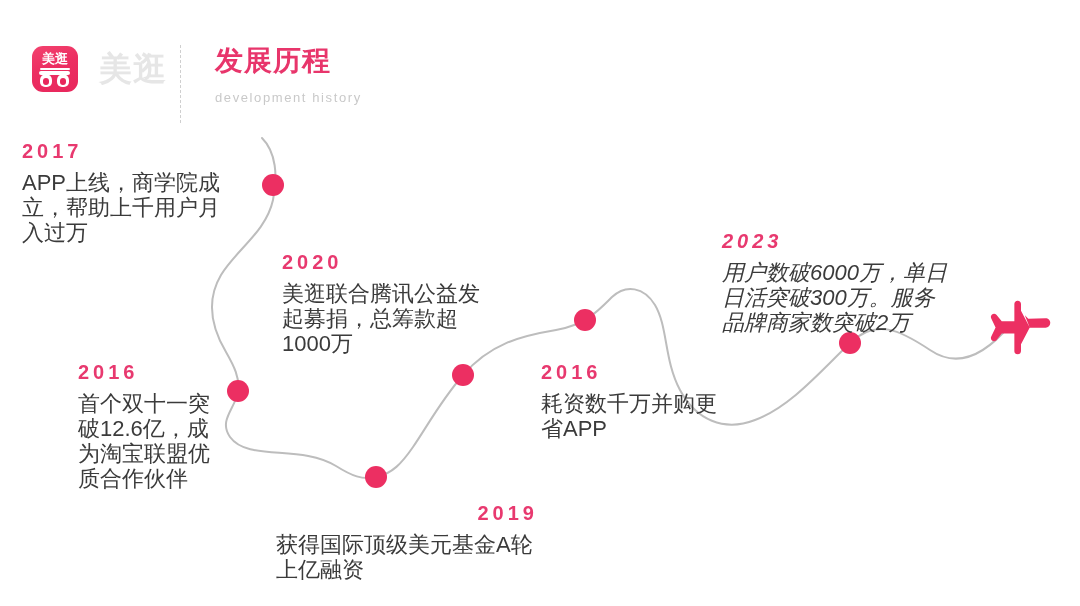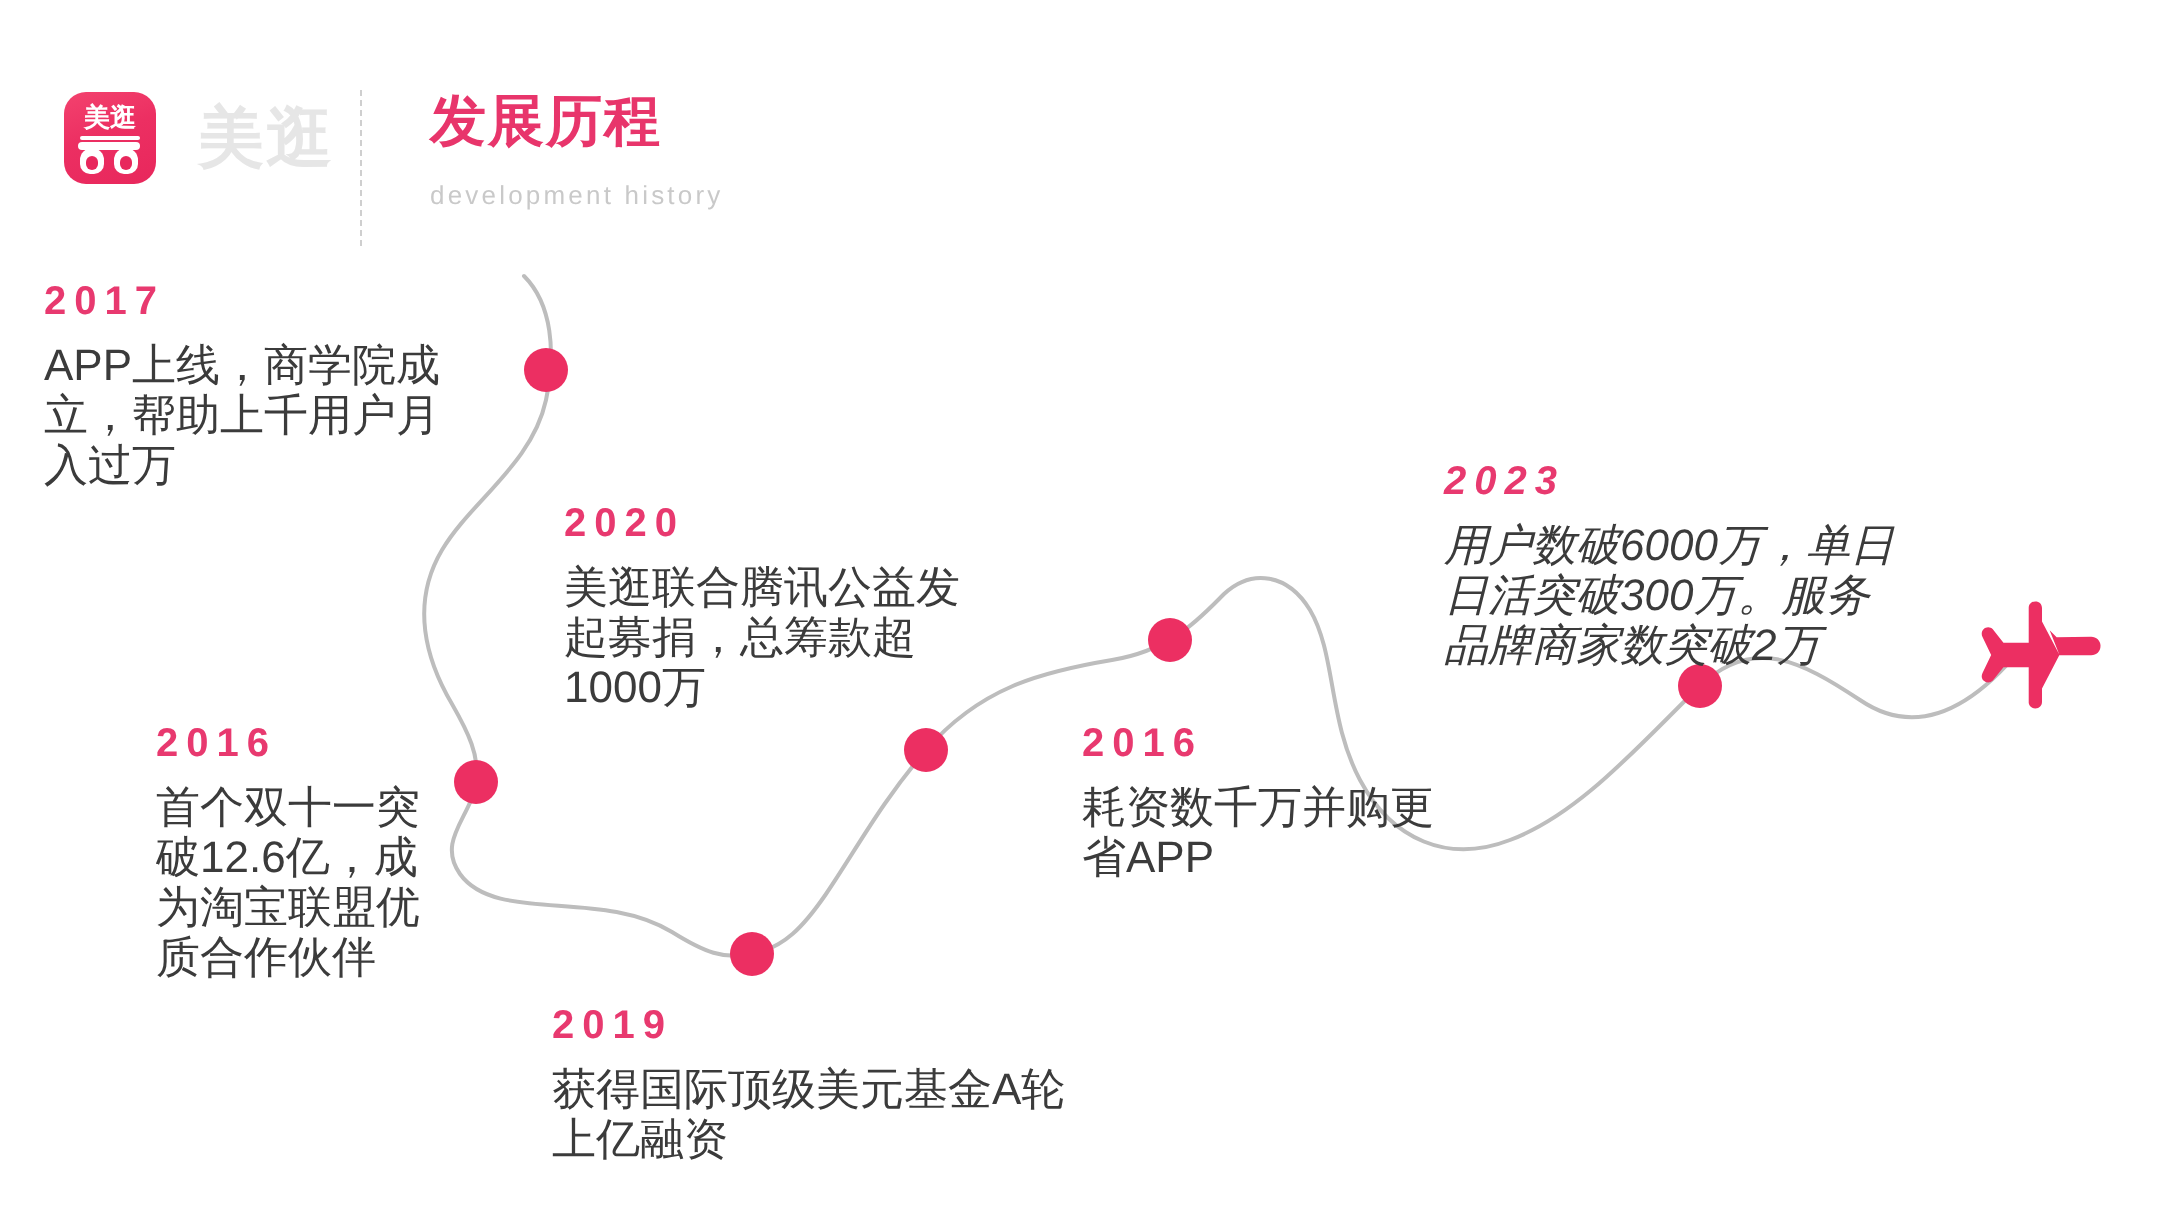--- a/index.html
+++ b/index.html
@@ -216,21 +216,21 @@
     <div class="milestone-year">2017</div>
     <div class="milestone-desc">APP上线，商学院成立，帮助上千用户月入过万</div>
   </div>
 
   <div class="milestone align-right" id="milestone-2018">
     <div class="milestone-year">2016</div>
     <div class="milestone-desc">首个双十一突破12.6亿，成为淘宝联盟优质合作伙伴</div>
   </div>
 
   <div class="milestone align-left" id="milestone-2019">
-    <div class="milestone-year" style="text-align:left;">2019</div>
+    <div class="milestone-year" style="text-align:right;">2019</div>
     <div class="milestone-desc">获得国际顶级美元基金A轮上亿融资</div>
   </div>
 
   <div class="milestone align-right" id="milestone-2020">
     <div class="milestone-year">2020</div>
     <div class="milestone-desc">美逛联合腾讯公益发起募捐，总筹款超1000万</div>
   </div>
 
   <div class="milestone align-left" id="milestone-2021">
     <div class="milestone-year">2016</div>

